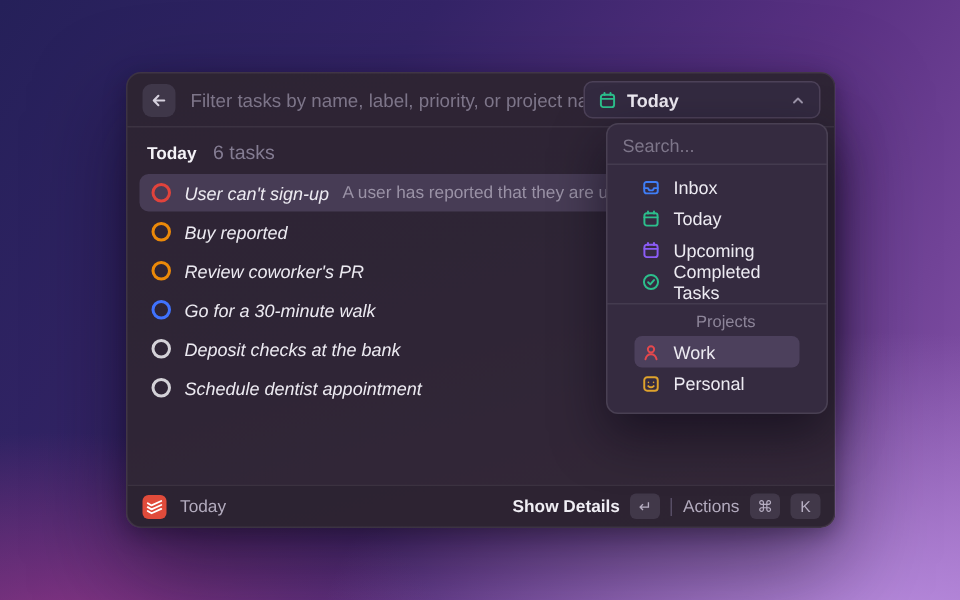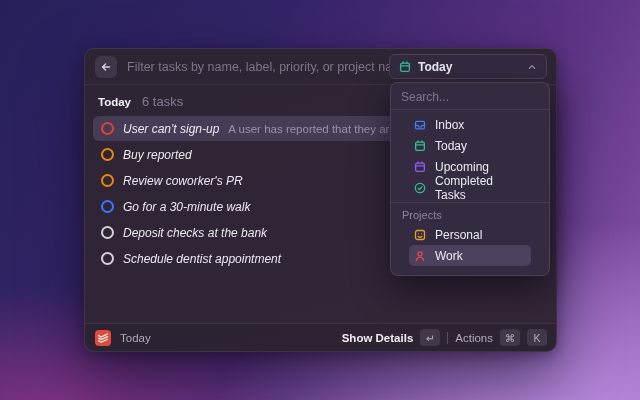--- a/index.html
+++ b/index.html
@@ -82,42 +82,42 @@
   .fr-label { font-size: 11.5px; color: #b2aabd; cursor: pointer; }
   .fr-label.strong { color: #f0eef4; font-weight: bold; }
   .key {
     min-width: 20px; height: 17px; padding: 0 4px; border-radius: 4px; background: #413849;
     color: #b6aec2; font-size: 10.5px; display: flex; align-items: center; justify-content: center;
   }
   .fdiv { width: 1px; height: 12px; background: #574d65; }
 
   
   .dropdown {
-    position: absolute; left: 390px; top: 82px; width: 160px;
+    position: absolute; left: 404px; top: 82px; width: 148px;
     background: #352b40;
     border: 1px solid rgba(255,255,255,0.10); border-radius: 8px;
     box-shadow: 0 14px 34px rgba(12,6,22,0.6);
     padding-bottom: 5px; z-index: 5;
   }
   .dd-search {
     width: 100%; height: 26px; padding: 2px 10px 0 10px; background: transparent;
     border: none; outline: none; color: #ece9f1; font-size: 12px;
     font-family: "Liberation Sans", sans-serif;
   }
   .dd-search::placeholder { color: #7d7589; }
   .dd-divider { height: 1px; background: rgba(255,255,255,0.08); }
   .dd-section { padding: 4px 18px; }
   .dd-item {
     display: flex; align-items: center; gap: 9px; height: 21px; padding: 0 5px;
     border-radius: 5px; cursor: pointer;
   }
   .dd-item.selected { background: #4c405c; background: #4c405c; }
   .dd-icon { display: flex; align-items: center; }
   .dd-item-label { font-size: 12px; font-weight: 500; color: #eceaf1; }
-  .dd-label { font-size: 11px; color: #8d8599; padding: 6px 11px 3px 11px; }
+  .dd-label { font-size: 11px; color: #8d8599; padding: 6px 11px 3px 11px; margin-left: 48px; }
   svg { display: block; }
 </style>
 </head>
 <body>
 
 <div class="palette">
 
   <div class="topbar">
     <button class="back-btn">
       <span>
@@ -239,34 +239,34 @@
           <circle cx="6" cy="6" r="4.7"></circle>
           <path d="M4.1 6.2 l1.4 1.4 l2.5 -2.9"></path>
         </svg>
       </span>
       <span class="dd-item-label">Completed Tasks</span>
     </div>
   </div>
   <div class="dd-divider"></div>
   <div class="dd-label">Projects</div>
   <div class="dd-section" style="padding-top:0">
+    <div class="dd-item selected">
+      <span class="dd-icon" style="color: rgb(229, 72, 77);">
+        <svg width="12" height="12" viewBox="0 0 12 12" fill="none" stroke="currentColor" stroke-width="1.3" stroke-linecap="round" stroke-linejoin="round">
+          <circle cx="6" cy="3.9" r="2.1"></circle>
+          <path d="M2.3 10.5 c0.6 -2.4 2 -3.3 3.7 -3.3 s3.1 0.9 3.7 3.3"></path>
+        </svg>
+      </span>
+      <span class="dd-item-label">Work</span>
+    </div>
     <div class="dd-item">
       <span class="dd-icon" style="color: rgb(223, 163, 44);">
         <svg width="12" height="12" viewBox="0 0 12 12" fill="none" stroke="currentColor" stroke-width="1.3" stroke-linecap="round" stroke-linejoin="round">
           <rect x="1.5" y="1.5" width="9" height="9" rx="2"></rect>
           <circle cx="4.3" cy="4.9" r="0.55" fill="currentColor" stroke="none"></circle>
           <circle cx="7.7" cy="4.9" r="0.55" fill="currentColor" stroke="none"></circle>
           <path d="M4.2 7.4 c1 0.9 2.6 0.9 3.6 0"></path>
         </svg>
       </span>
       <span class="dd-item-label">Personal</span>
     </div>
-    <div class="dd-item selected">
-      <span class="dd-icon" style="color: rgb(229, 72, 77);">
-        <svg width="12" height="12" viewBox="0 0 12 12" fill="none" stroke="currentColor" stroke-width="1.3" stroke-linecap="round" stroke-linejoin="round">
-          <circle cx="6" cy="3.9" r="2.1"></circle>
-          <path d="M2.3 10.5 c0.6 -2.4 2 -3.3 3.7 -3.3 s3.1 0.9 3.7 3.3"></path>
-        </svg>
-      </span>
-      <span class="dd-item-label">Work</span>
-    </div>
   </div>
 </div>
 
 </body></html>

